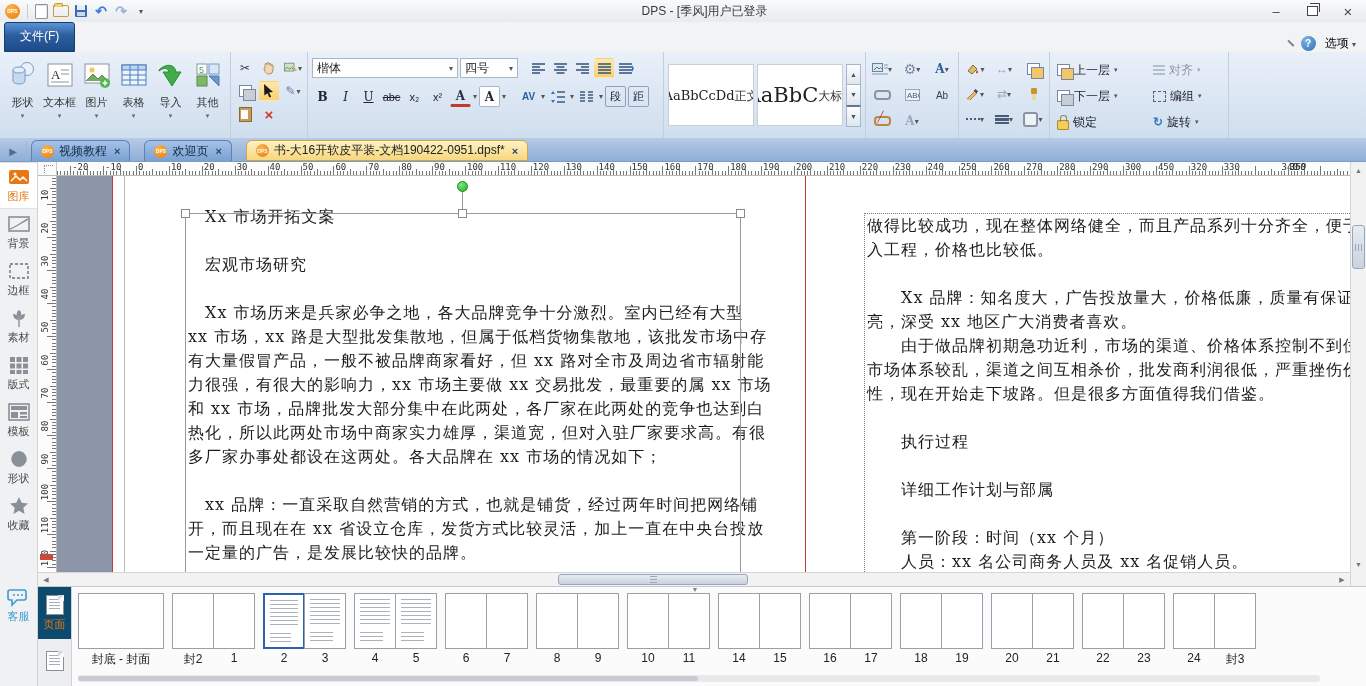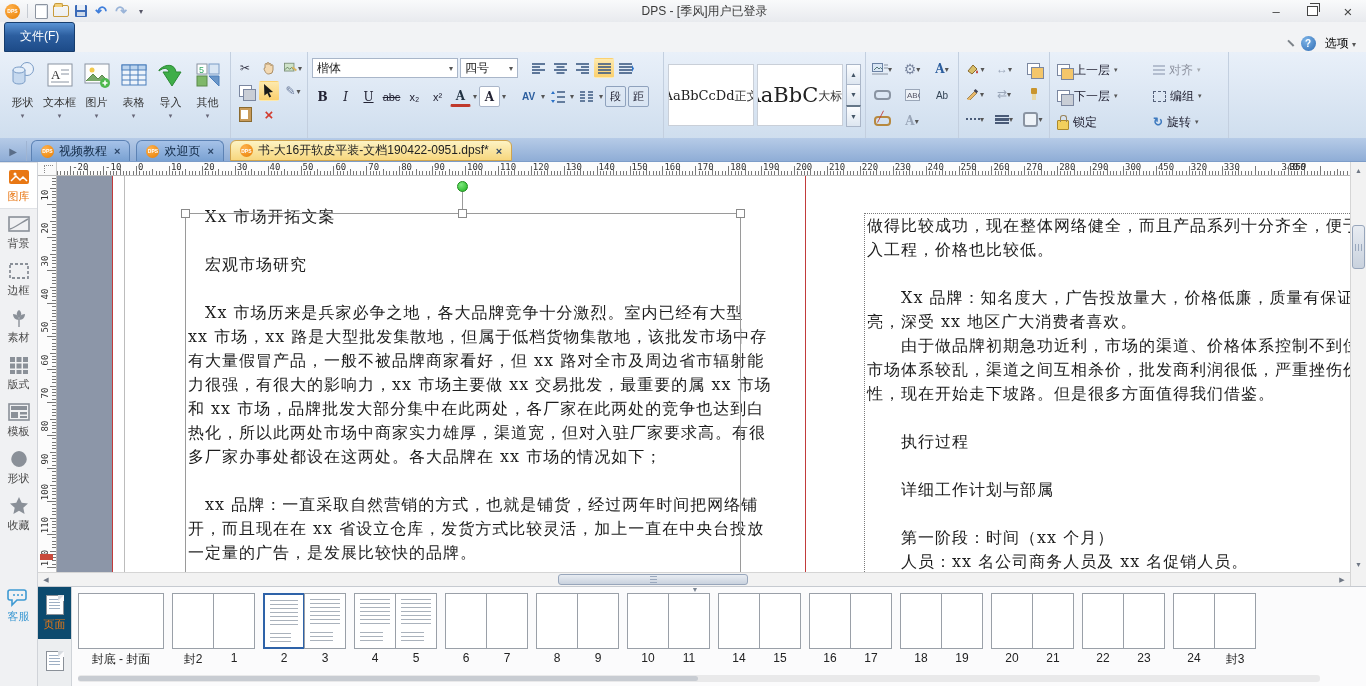--- a/index.html
+++ b/index.html
@@ -77,21 +77,21 @@
   .arr-btn .dd{font-size:7px}
   .arr-btn.disabled{opacity:.45}
   #rg-arrange .grid{display:grid;grid-template-columns:96px 74px;grid-auto-rows:26px;align-items:center}
   
   .ic-dash{width:14px;height:0;border-top:2px dotted #4a5b78}
   .ic-lines{width:14px;height:9px;background:linear-gradient(#4a5b78 0 2px,transparent 2px 3px,#4a5b78 3px 6px,transparent 6px 7px,#4a5b78 7px 9px)}
   .ic-shape{width:11px;height:11px;border:2px solid #8a94a2;border-radius:3px;background:#eef3f8}
   
   #tabrow{left:0;top:138px;width:1366px;height:24px;background:linear-gradient(#b6cbe7,#8fadd6);border-bottom:1px solid #7c9cc8;display:flex;align-items:flex-end;box-sizing:border-box}
   .collapse-btn{width:26px;height:20px;display:flex;align-items:center;justify-content:center;color:#5a6d88;font-size:10px;border-right:1px solid #9fb4d2}
-  .dtab{height:21px;display:flex;align-items:center;gap:5px;padding:0 9px;font-size:12px;border-radius:6px 6px 0 0;margin-right:6px;white-space:nowrap;box-sizing:border-box}
+  .dtab{height:21px;display:flex;align-items:center;gap:5px;padding:0 9px;font-size:12px;border-radius:6px 6px 0 0;margin-right:14px;white-space:nowrap;box-sizing:border-box}
   .dtab{background:linear-gradient(#a6c2e8,#79a1d2);border:1px solid #5c82b4;border-bottom:none;color:#122a46}
   .dtab.active{background:linear-gradient(#fdf3c4,#f7d77e);border:1px solid #cfa44e;color:#222}
   .dps-badge{width:13px;height:13px;border-radius:50%;background:radial-gradient(circle at 35% 30%,#ffb24d,#e87d00);color:#fff;font-size:5px;display:flex;align-items:center;justify-content:center;font-weight:bold;flex:none}
   .dtab-close{font-size:11px;color:#2c4668;font-weight:bold;margin-left:2px}
   
   #sidebar{left:0;top:162px;width:38px;height:524px;background:#f0f1f3;border-right:1px solid #d0d3d8;box-sizing:border-box}
   .side-item{width:100%;height:47px;display:flex;flex-direction:column;align-items:center;justify-content:center;gap:2px;font-size:11px;color:#4a4a4a}
   .side-item .sic{color:#8a9098;height:20px;display:flex;align-items:center}
   .side-item.sel{background:#fff;color:#e87714;box-shadow:inset 0 1px 0 #e0e2e6,inset 0 -1px 0 #e0e2e6}
   .side-item.sel .sic{color:#e87714}

